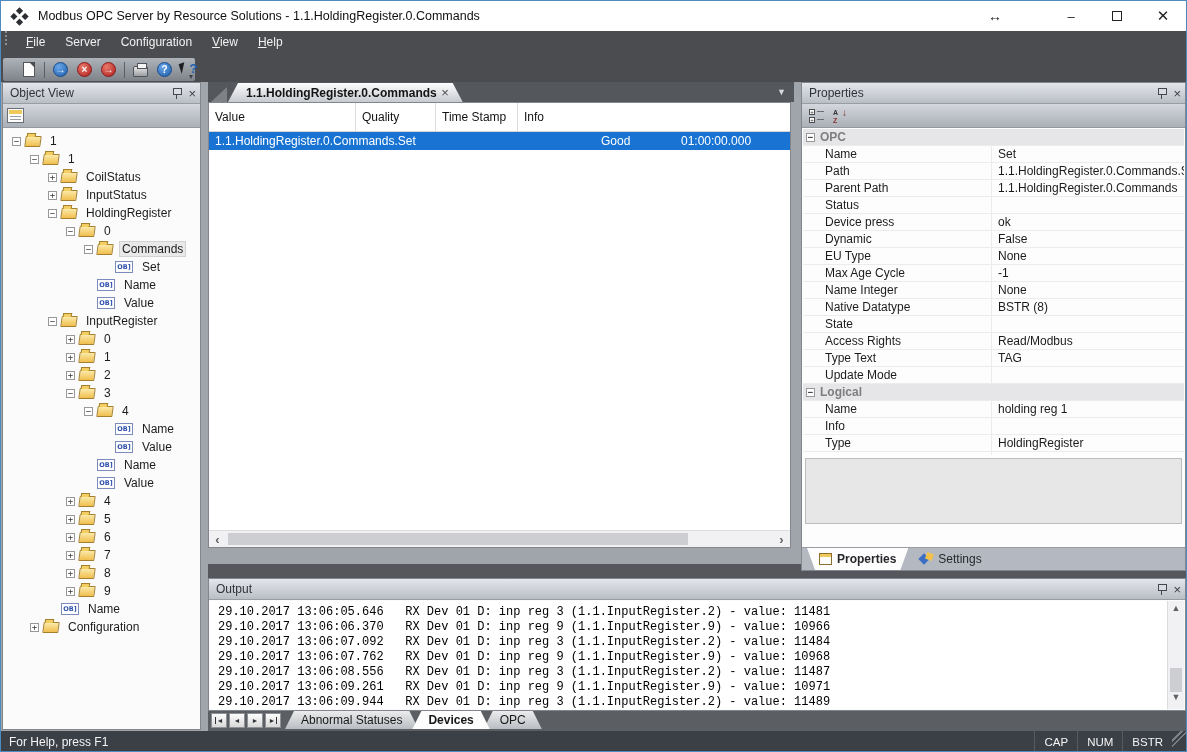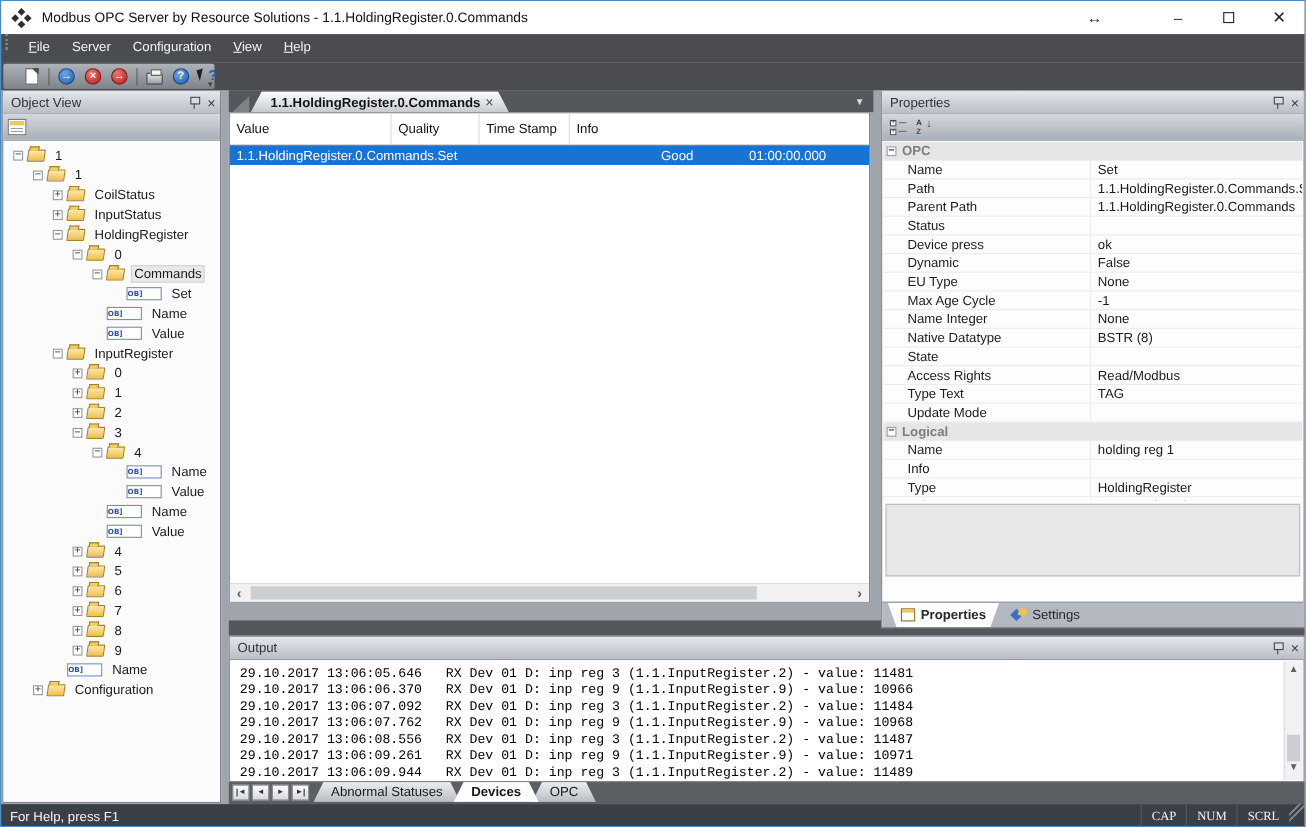--- a/index.html
+++ b/index.html
@@ -60,22 +60,22 @@
   .ov-icon:after { content:""; position:absolute; left:2px; top:7px; right:2px; height:5px;
                    background:repeating-linear-gradient(#9aa0a8 0 1px, transparent 1px 3px); }
   .tree { position:absolute; top:46px; bottom:1px; left:1px; right:1px; background:#fbfbfc; overflow:hidden; padding-top:3px; }
   .trow { height:18px; display:flex; align-items:center; white-space:nowrap; }
   .tg { width:9px; height:9px; border:1px solid #989898; background:#fff; color:#3a3a3a; font-size:9px; line-height:7px;
         text-align:center; flex:none; margin-right:4px; font-family:"DejaVu Sans Mono", monospace; }
   .tg-spacer { width:13px; flex:none; }
   .folder { width:16px; height:11px; flex:none; position:relative; margin-right:6px; background:linear-gradient(#fbe9a8,#f0bf4e);
             border:1px solid #a5812f; border-radius:1px; transform:skewX(-8deg); }
   .folder:before { content:""; position:absolute; top:-4px; left:0; width:7px; height:3px; background:#f3cf63; border:1px solid #a5812f; border-bottom:none; }
-  .tagicon { width:32px; height:12px; flex:none; margin-right:6px; background:#fff; border:1px solid #7c8bbd;
-             color:#2e51ad; font-weight:bold; font-size:6.5px; line-height:10px; text-align:left; overflow:hidden;
+  .tagicon { width:18px; height:12px; flex:none; margin-right:6px; background:#fff; border:1px solid #7c8bbd;
+             color:#2e51ad; font-weight:bold; font-size:6.5px; line-height:10px; text-align:center; overflow:hidden;
              font-family:"DejaVu Sans", sans-serif; }
   .tlabel { padding:1px 3px; }
   .trow.sel .tlabel { background:#e9e9e9; border:1px solid #d2d2d2; padding:0 2px; }
 
   
   #tabstrip { position:absolute; left:207px; top:81px; width:586px; height:20px; background:#54575c; }
   .tab-decor { position:absolute; left:3px; bottom:0; width:16px; height:15px; background:#7e8186;
                clip-path:polygon(0 100%, 100% 0, 100% 100%); }
   .doc-tab { position:absolute; left:20px; bottom:0; height:19px; padding:0 26px 0 18px; display:flex; align-items:center;
              background:linear-gradient(#fdfdfe,#c7cbd0); clip-path:polygon(0 100%, 10px 0, calc(100% - 10px) 0, 100% 100%);
@@ -139,21 +139,21 @@
             font-size:7px; display:flex; align-items:center; justify-content:center; gap:1px; }
   .navbtn .bar { display:inline-block; width:1px; height:7px; background:#2f3237; }
   .btab { height:18px; margin-top:0; padding:0 16px; display:flex; align-items:center; color:#17181a;
           background:linear-gradient(#ececed,#b9bdc2); clip-path:polygon(9px 0, calc(100% - 9px) 0, 100% 100%, 0 100%); margin-right:-6px; }
   .btab.active { background:#fdfdfd; font-weight:bold; z-index:2; }
 
   
   .statusbar { position:absolute; left:0; top:730px; width:100%; height:22px; background:#3b3f46; color:#f4f4f4;
                display:flex; align-items:center; font-size:12px; }
   .statusbar .help { padding-left:8px; }
-  .indicators { margin-left:auto; display:flex; align-items:flex-end; height:100%;font-family:Liberation Serif, serif; }
+  .indicators { margin-left:auto; display:flex; align-items:flex-end; height:100%; }
   .indicator { padding:0 9px; height:100%; display:flex; align-items:center; border-left:1px solid #565a61; font-size:11.5px; }
   .grip-corner { width:14px; height:100%; background:
       linear-gradient(135deg, transparent 0 6px, #7b7f86 6px 8px, transparent 8px 10px, #7b7f86 10px 12px, transparent 12px); }
 </style>
 </head>
 <body>
 
 <div class="app">
 
   <div class="titlebar">
@@ -576,18 +576,18 @@
         <div class="btab active">Devices</div>
         <div class="btab">OPC</div>
       </div>
   </div>
 
   <div class="statusbar">
     <div class="help">For Help, press F1</div>
     <div class="indicators" id="status-indicators">
         <div class="indicator">CAP</div>
         <div class="indicator">NUM</div>
-        <div class="indicator">SCRL</div>
+        <div class="indicator">BSTR</div>
       </div>
     <div class="grip-corner"></div>
   </div>
 
 </div>
 
 </body></html>

